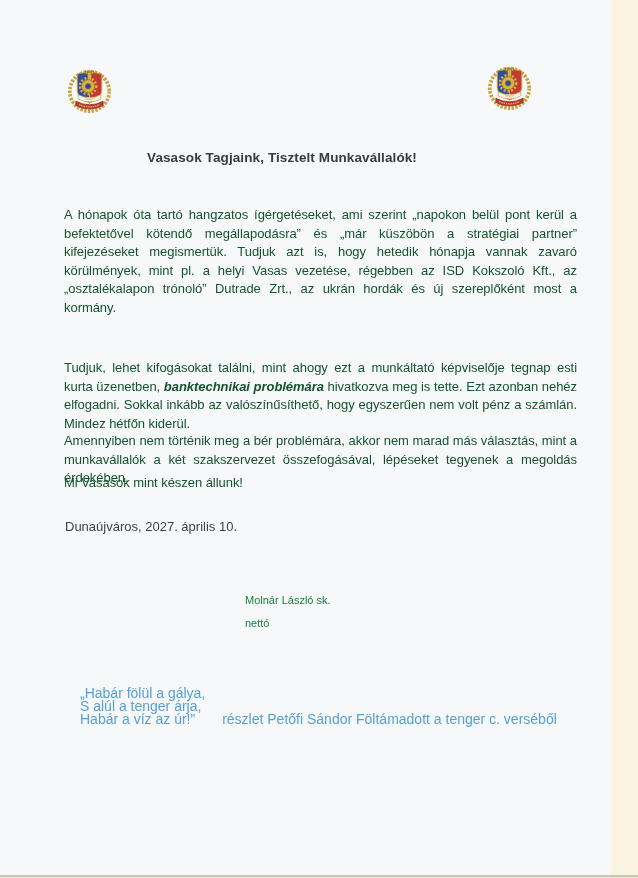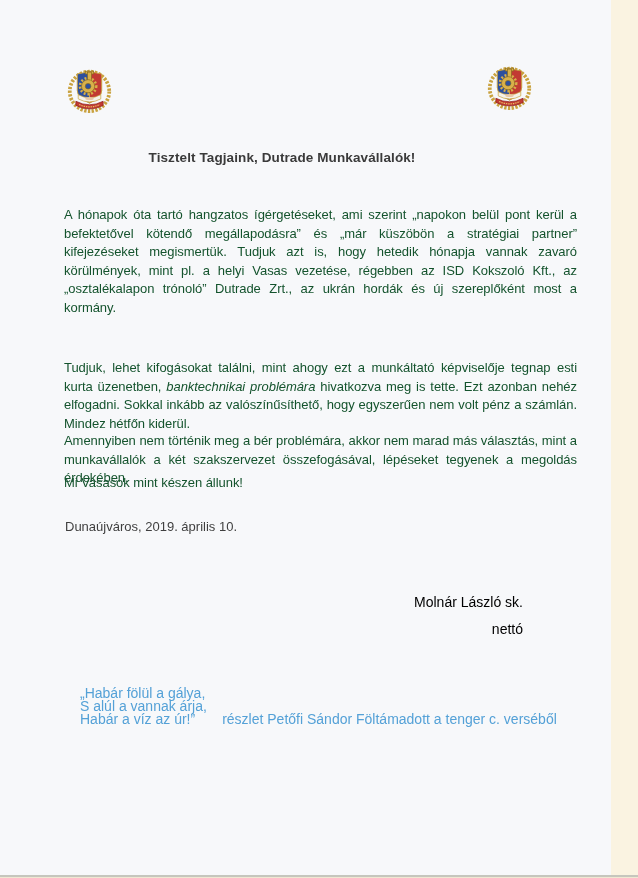--- a/index.html
+++ b/index.html
@@ -35,28 +35,28 @@
   .bodytext{position:absolute;left:64px;width:513px;}
   .para{
     margin:0;font-size:13px;line-height:18.6px;text-align:justify;
     color:#14532d;letter-spacing:-0.05px;
   }
   .p1{top:206px;}
   .p2{top:299px;}
   .p3{top:359px;}
   .p4{top:432px;}
   .p5{top:474px;text-align:left;}
-  .bi{font-weight:normal;font-style:italic;}
+  .bi{font-weight:bold;font-style:italic;}
   .dateline{
     position:absolute;left:65px;top:519px;
     font-size:13px;color:#3f3f3f;
   }
   .signature{
     position:absolute;left:245px;top:594px;width:278px;
-    text-align:right;font-size:14px;color:#000000;
+    text-align:left;font-size:11px;color:#15803d;
   }
   .signature .role{margin-top:11px;}
   .quote{
     position:absolute;left:80px;top:687px;
     font-size:14px;line-height:13px;color:#54a1d7;
   }
   .quote .attr{margin-left:27px;}
 </style>
 </head>
 <body>
@@ -94,45 +94,45 @@
       <circle cx="47" cy="43" r="17" fill="none" stroke="#d9b04a" stroke-width="6" stroke-dasharray="4 4"></circle>
       <circle cx="47" cy="43" r="14" fill="#d9b04a" stroke="#8a6d22" stroke-width="1.5"></circle>
       <circle cx="47" cy="43" r="6" fill="#2d4f9e" stroke="#8a6d22" stroke-width="1.5"></circle>
       <path d="M26,61 Q50,74 74,61 L74,70 Q50,83 26,70 Z" fill="#f5f2ea" stroke="#c9a23f" stroke-width="1.5"></path>
       <ellipse cx="50" cy="69" rx="9" ry="3.2" fill="#e8c9a8"></ellipse>
       <path d="M21,75 Q50,90 79,75 L79,84 Q50,99 21,84 Z" fill="#c23a33" stroke="#8d1f1c" stroke-width="1.5"></path>
       <path d="M28,82 Q50,92 72,82" fill="none" stroke="#e8c463" stroke-width="2.5" stroke-dasharray="3 2"></path>
     </svg>
   </div>
 
-  <div class="title">Tisztelt Tagjaink, Dutrade Munkavállalók!</div>
+  <div class="title">Vasasok Tagjaink, Tisztelt Munkavállalók!</div>
 
   <div class="bodytext p1">
     <p class="para">A hónapok óta tartó hangzatos ígérgetéseket, ami szerint „napokon belül pont kerül a befektetővel kötendő megállapodásra” és „már küszöbön a stratégiai partner” kifejezéseket megismertük. Tudjuk azt is, hogy hetedik hónapja vannak zavaró körülmények, mint pl. a helyi Vasas vezetése, régebben az ISD Kokszoló Kft., az „osztalékalapon trónoló” Dutrade Zrt., az ukrán hordák és új szereplőként most a kormány.</p>
   </div>
 
 
   <div class="bodytext p3">
     <p class="para"><span>Tudjuk, lehet kifogásokat találni, mint ahogy ezt a munkáltató képviselője tegnap esti kurta üzenetben, </span><span class="bi">banktechnikai problémára</span><span> hivatkozva meg is tette. Ezt azonban nehéz elfogadni. Sokkal inkább az valószínűsíthető, hogy egyszerűen nem volt pénz a számlán. Mindez hétfőn kiderül.</span></p>
   </div>
 
   <div class="bodytext p4">
     <p class="para">Amennyiben nem történik meg a bér problémára, akkor nem marad más választás, mint a munkavállalók a két szakszervezet összefogásával, lépéseket tegyenek a megoldás érdekében.</p>
   </div>
 
   <div class="bodytext p5">
     <p class="para">Mi Vasasok mint készen állunk!</p>
   </div>
 
-  <div class="dateline">Dunaújváros, 2019. április 10.</div>
+  <div class="dateline">Dunaújváros, 2027. április 10.</div>
 
   <div class="signature">
     <div class="name">Molnár László sk.</div>
     <div class="role">nettó</div>
   </div>
 
   <div class="quote">
     <div>„Habár fölül a gálya,</div>
-    <div>S alúl a vannak árja,</div>
+    <div>S alúl a tenger árja,</div>
     <div><span>Habár a víz az úr!”</span><span class="attr">részlet Petőfi Sándor Föltámadott a tenger c. verséből</span></div>
   </div>
 
 </div>
 
 </body></html>

